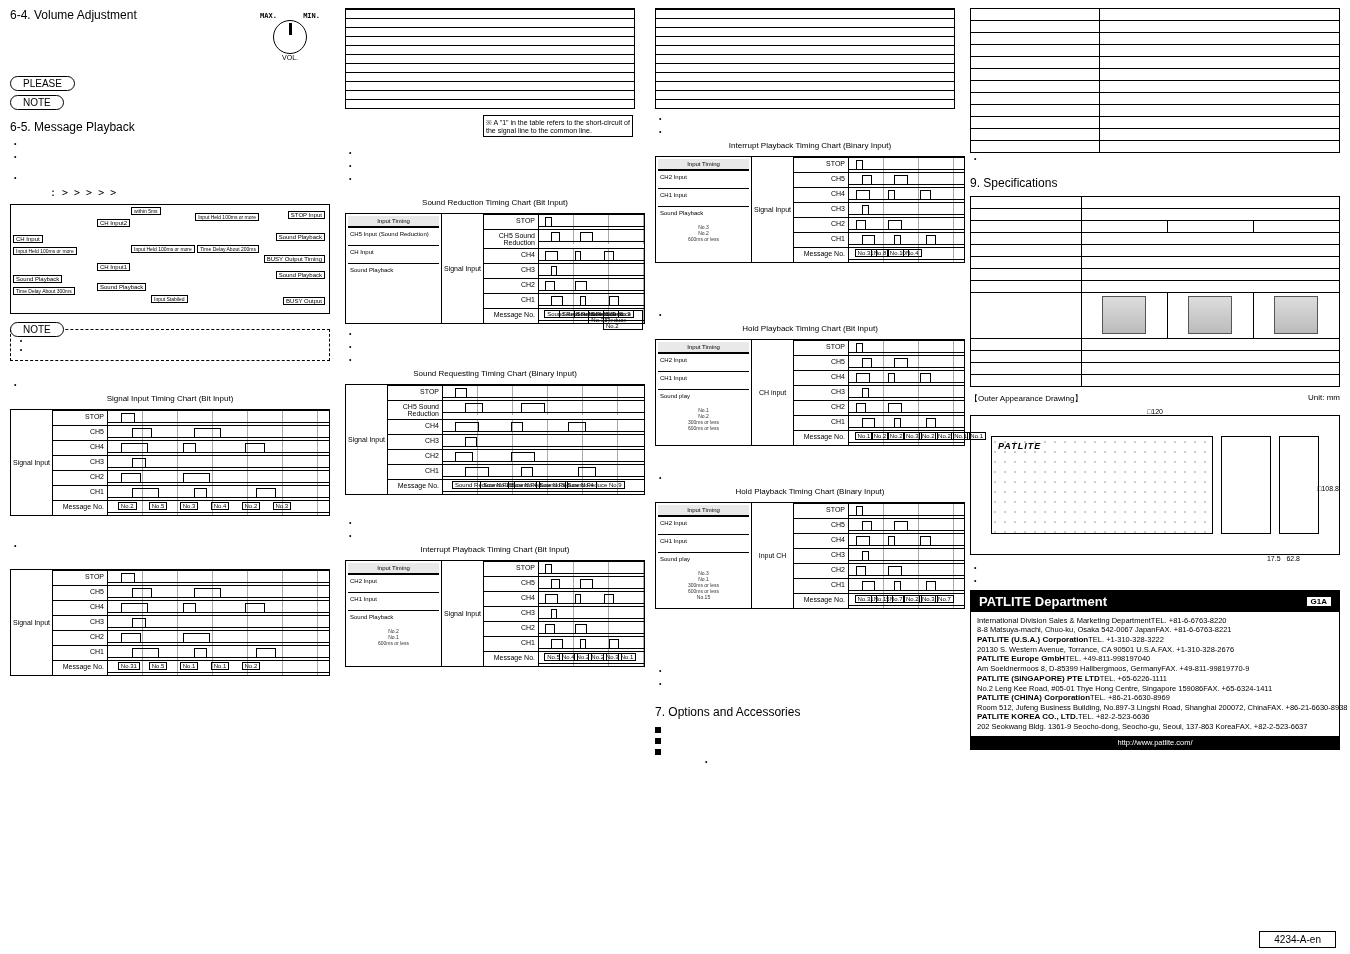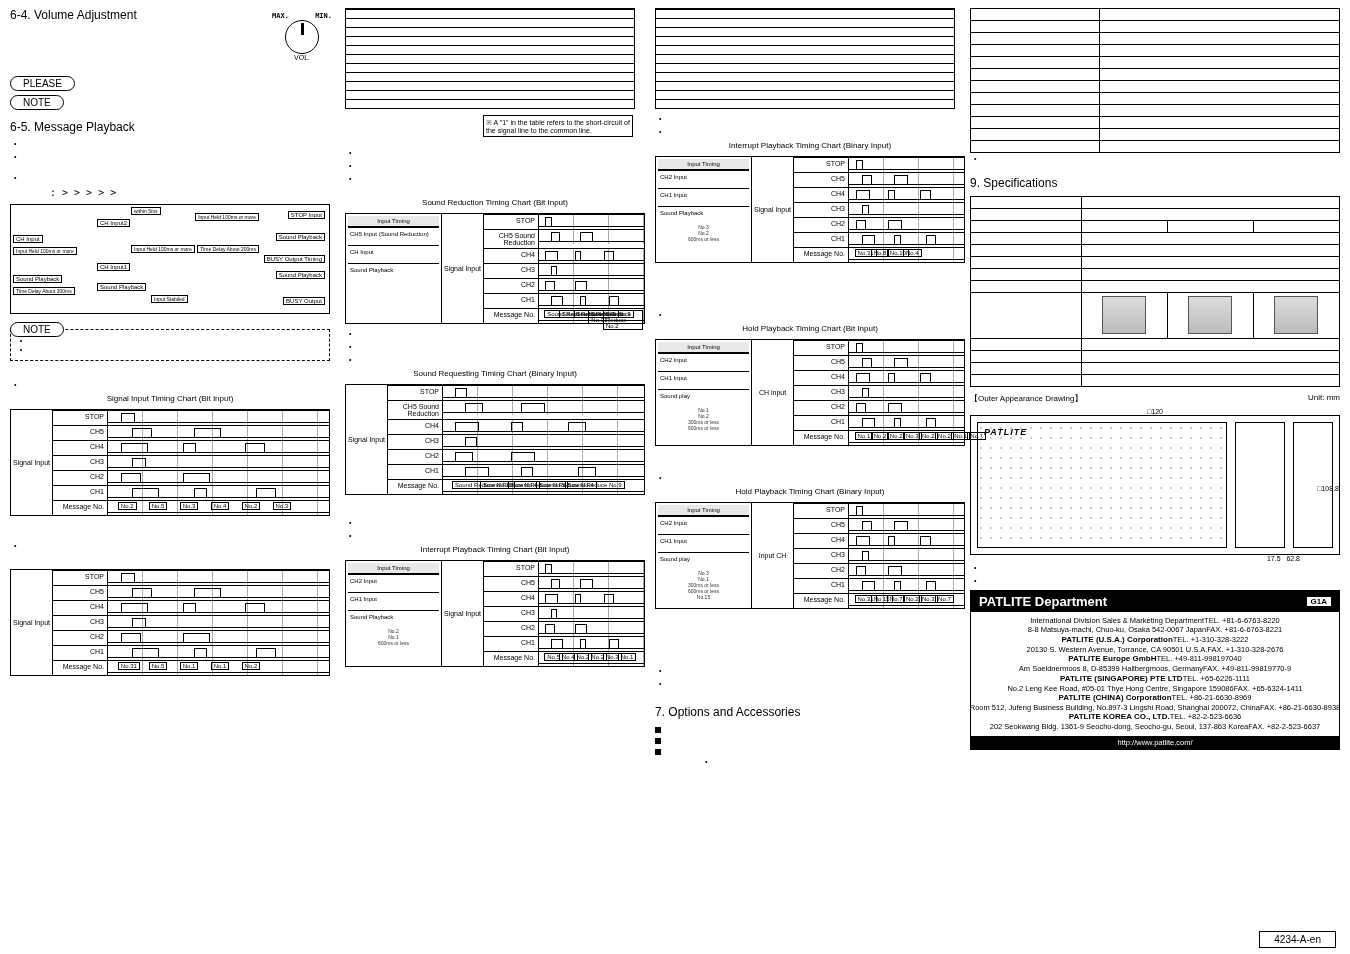--- a/index.html
+++ b/index.html
@@ -14,21 +14,21 @@
     overflow: hidden;
   }
   .col { position: absolute; }
   .col1 { left: 10px; top: 8px; width: 320px; }
   .col2 { left: 345px; top: 8px; width: 300px; }
   .col3 { left: 655px; top: 8px; width: 310px; }
   .col4 { left: 970px; top: 8px; width: 370px; }
 
   .h1 { font-size: 12px; font-weight: normal; margin-bottom: 6px; }
 
-  .vol-dial { position:absolute; left:262px; top:4px; width:60px; text-align:center; font-size:7px;}
+  .vol-dial { position:absolute; left:250px; top:4px; width:60px; text-align:center; font-size:7px;}
   .vol-dial .circ { width:34px;height:34px;border:1px solid #000;border-radius:50%;margin:0 auto; position:relative;}
   .vol-dial .slot { position:absolute; left:46%; top:2px; width:3px; height:12px; background:#000;}
   .vol-dial .lbl { display:flex; justify-content:space-between; font-family:monospace; font-weight:bold;}
 
   .pill { display:inline-block; border:1px solid #000; border-radius:12px; padding:1px 12px; font-size:10px; background:#fff; position:relative; z-index:2;}
   .dashbox { border:1px dashed #000; padding:6px 6px 6px 6px; margin-top:-8px; font-size:8px;}
   .dashbox ul { list-style:disc; margin-left:14px; }
 
   .chart {
     border:1px solid #000;
@@ -54,29 +54,29 @@
   .spec-table td { border:1px solid #000; height:12px; padding:1px 3px; }
 
   .corp {
     border:1px solid #000;
     margin-top:6px;
     font-size:7.5px;
   }
   .corp-head { background:#000; color:#fff; font-size:13px; font-weight:bold; padding:3px 8px; display:flex; justify-content:space-between; align-items:center;}
   .corp-head .g1a { background:#fff; color:#000; font-size:8px; padding:0 4px;}
   .corp-body { padding:4px 6px; }
-  .corp-line { display:flex; justify-content:center; white-space:nowrap; line-height:1.25;}
+  .corp-line { display:flex; justify-content:flex-start; white-space:nowrap; line-height:1.25;}
   .corp-line .r { text-align:right; }
   .corp-bold { font-weight:bold; font-size:8px;}
   .corp-url { background:#000; color:#fff; text-align:center; padding:2px;}
 
   .doc-id { position:absolute; right:14px; bottom:6px; border:1px solid #000; padding:2px 14px; font-size:10px; background:#fff;}
 
   .drawing { border:0; margin-top:4px; font-size:7px;}
-  .dwg-box { border:1px solid #000; height:140px; position:relative; display:flex; gap:8px; padding:6px;}
+  .dwg-box { border:1px solid #000; height:140px; position:relative; display:flex; gap:8px; padding:20px;}
   .front { flex:2; border:1px solid #000; position:relative; background:
     radial-gradient(circle at 30% 50%, #ccc 1px, transparent 1px) 0 0/10px 10px;
   }
   .side { width:50px; border:1px solid #000; position:relative;}
   .side2 { width:40px; border:1px solid #000; position:relative;}
   .dim { position:absolute; font-size:7px;}
 
   .tiny-diagram { border:1px solid #000; height:110px; margin:4px 0; position:relative; font-size:6px; padding:2px;}
   .tiny-diagram .blk { position:absolute; border:1px solid #000; padding:0 2px; background:#fff; font-size:6px;}
 

